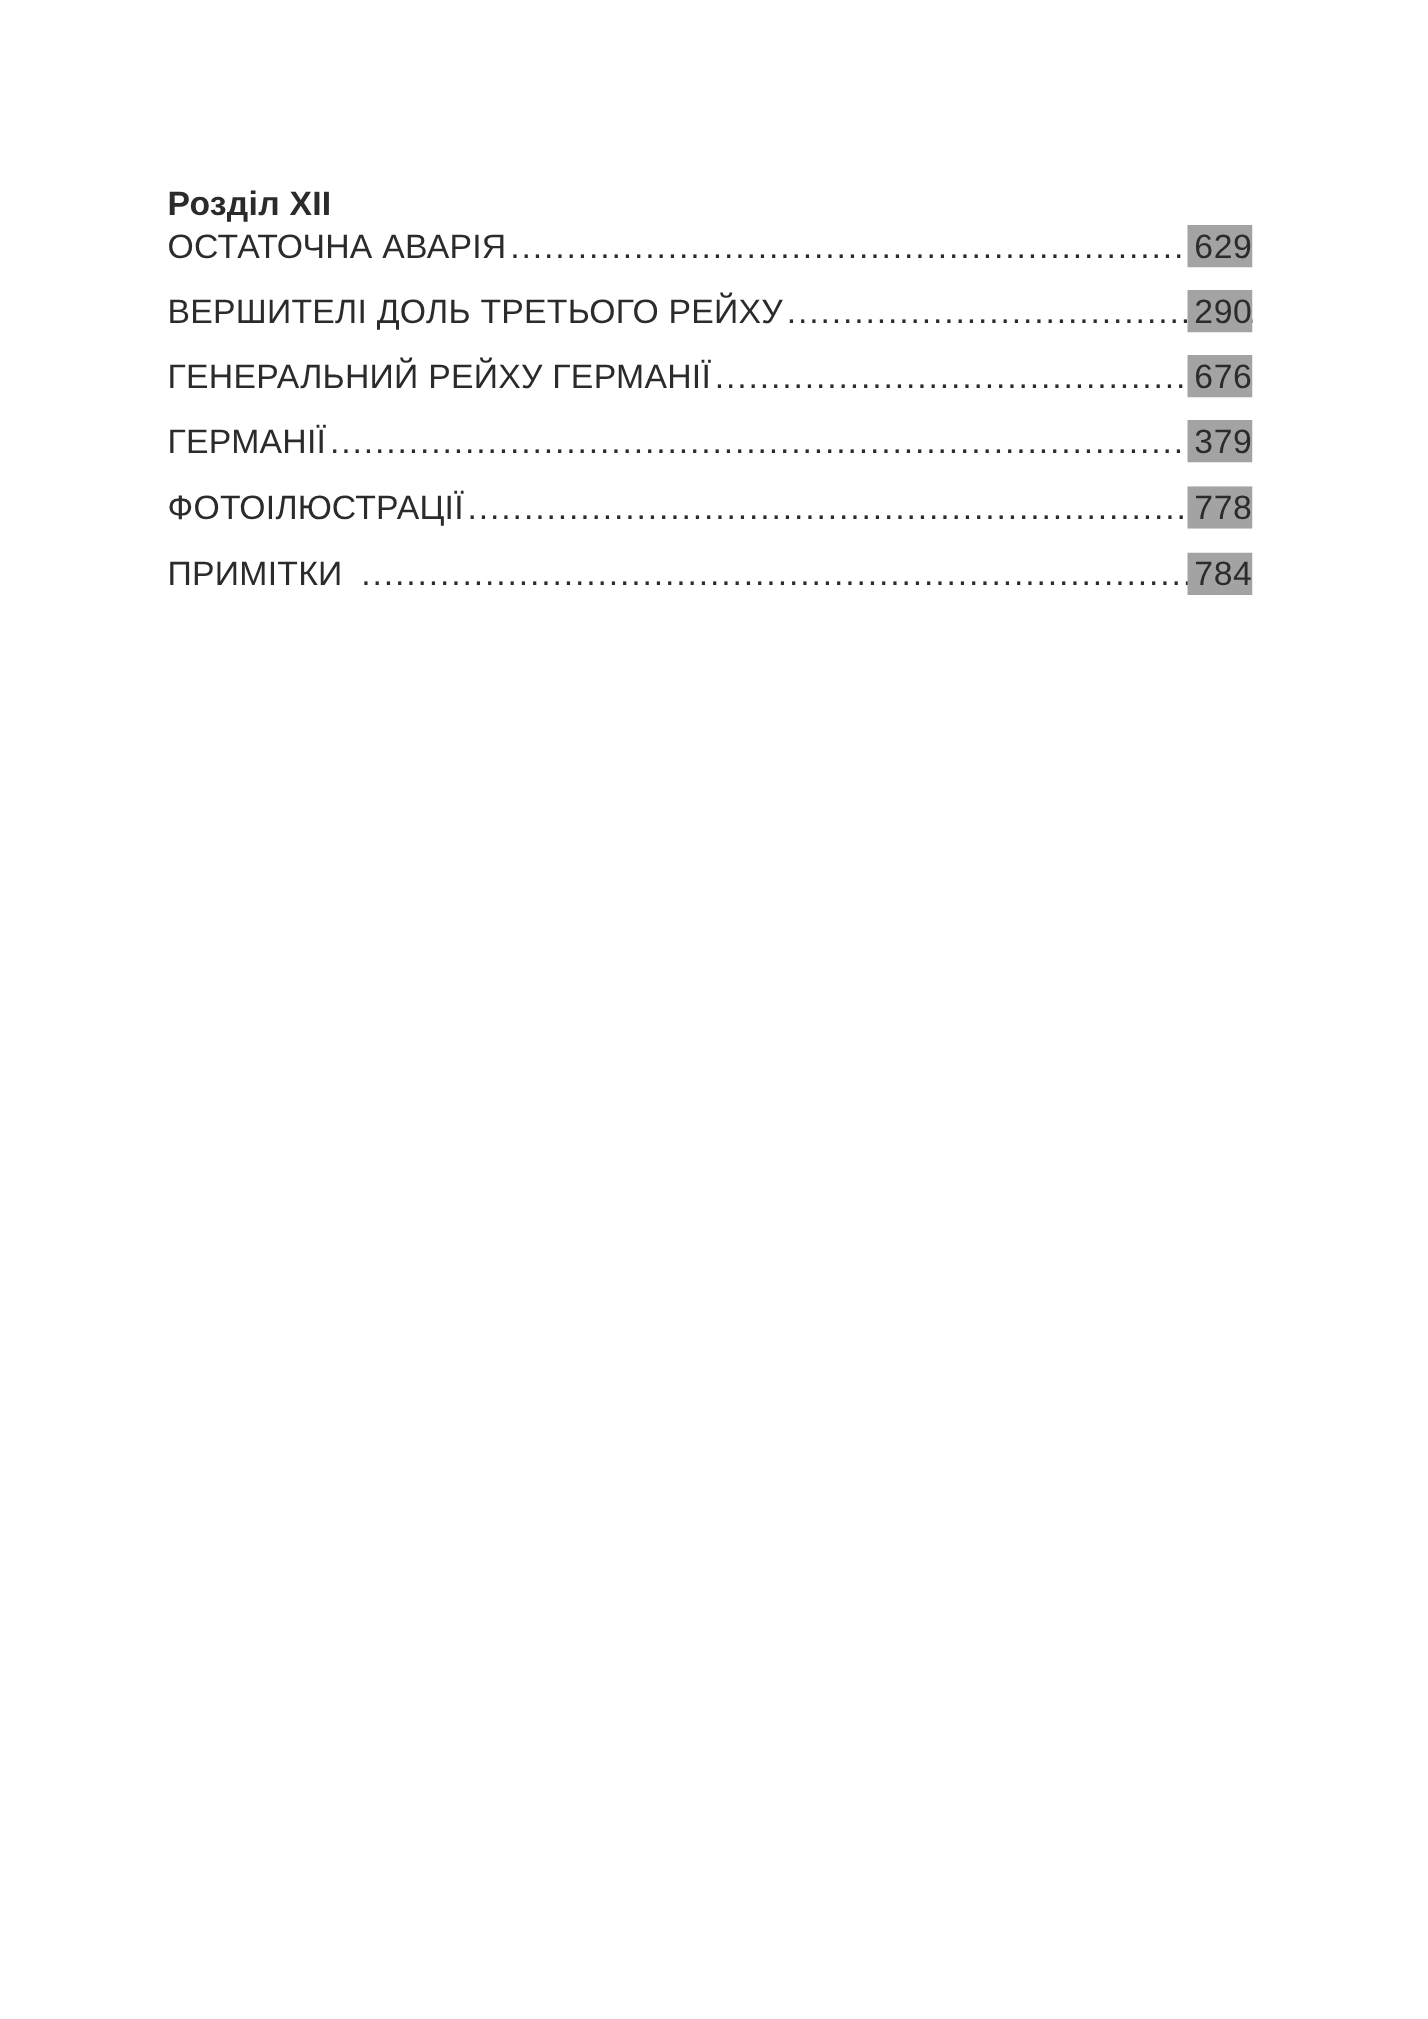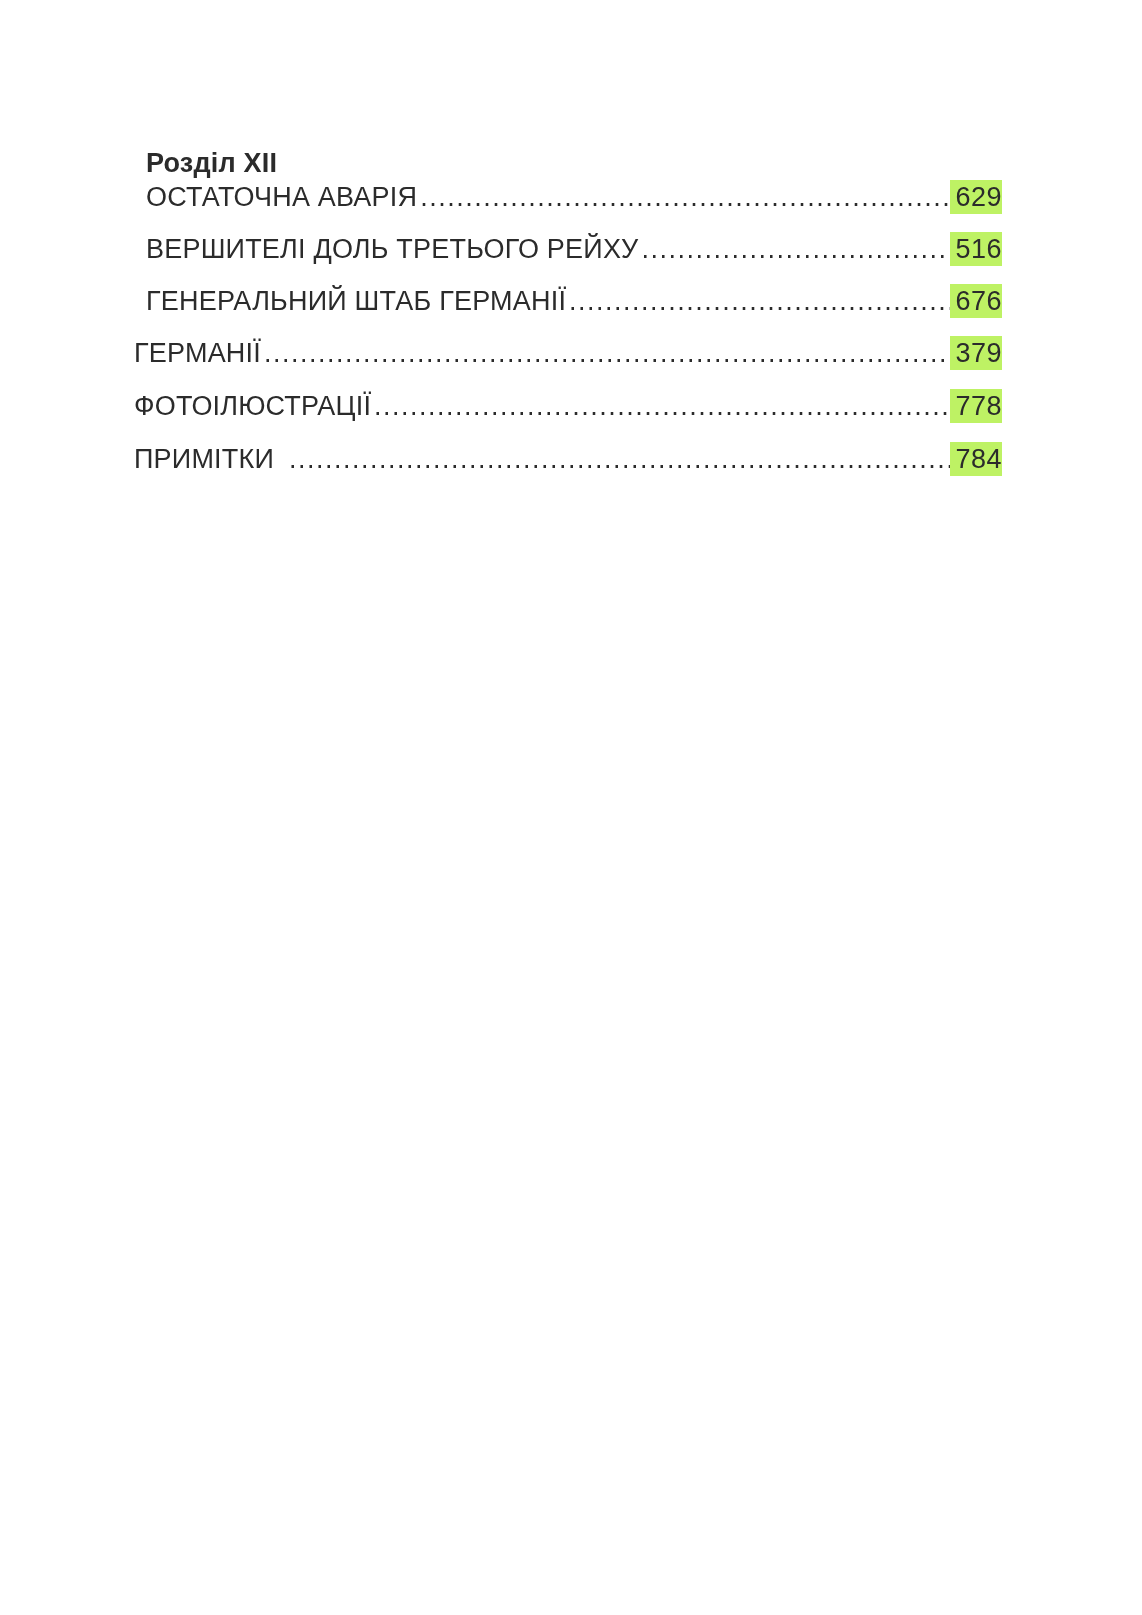--- a/index.html
+++ b/index.html
@@ -17,21 +17,20 @@
   }
   .toc {
     position: absolute;
     left: 134px;
     top: 146px;
     width: 868px;
     color: #2b2b2b;
   }
   .toc-group {
     margin-bottom: 18px;
-    margin-left: 12px;
   }
   .chapter-heading {
     font-size: 27px;
     line-height: 34px;
     font-weight: 700;
     letter-spacing: 0.2px;
     white-space: nowrap;
   }
   .toc-line {
     position: relative;
@@ -57,21 +56,21 @@
   }
   .leader.gap {
     padding-left: 15px;
   }
   .toc-page-num {
     position: absolute;
     right: 0;
     bottom: 0;
     height: 34px;
     line-height: 34px;
-    background: #bef264;
+    background: #a3a3a3;
     padding-left: 5px;
     letter-spacing: 0.5px;
   }
 </style>
 </head>
 <body>
 
 <div class="page">
   <div class="toc">
 
@@ -79,27 +78,27 @@
       <div class="chapter-heading">Розділ XII</div>
       <div class="toc-line">
         <span class="toc-title">ОСТАТОЧНА АВАРІЯ</span><span class="leader">....................................................................................................................................................................................................................................................................</span>
         <span class="toc-page-num">629</span>
       </div>
     </div>
 
     <div class="toc-group">
       <div class="toc-line">
         <span class="toc-title">ВЕРШИТЕЛІ ДОЛЬ ТРЕТЬОГО РЕЙХУ</span><span class="leader">....................................................................................................................................................................................................................................................................</span>
-        <span class="toc-page-num">516</span>
+        <span class="toc-page-num">290</span>
       </div>
     </div>
 
     <div class="toc-group">
       <div class="toc-line">
-        <span class="toc-title">ГЕНЕРАЛЬНИЙ ШТАБ ГЕРМАНІЇ</span><span class="leader">....................................................................................................................................................................................................................................................................</span>
+        <span class="toc-title">ГЕНЕРАЛЬНИЙ РЕЙХУ ГЕРМАНІЇ</span><span class="leader">....................................................................................................................................................................................................................................................................</span>
         <span class="toc-page-num">676</span>
       </div>
     </div>
 
     <div class="toc-line standalone">
       <span class="toc-title">ГЕРМАНІЇ</span><span class="leader">....................................................................................................................................................................................................................................................................</span>
       <span class="toc-page-num">379</span>
     </div>
 
     <div class="toc-line standalone">

